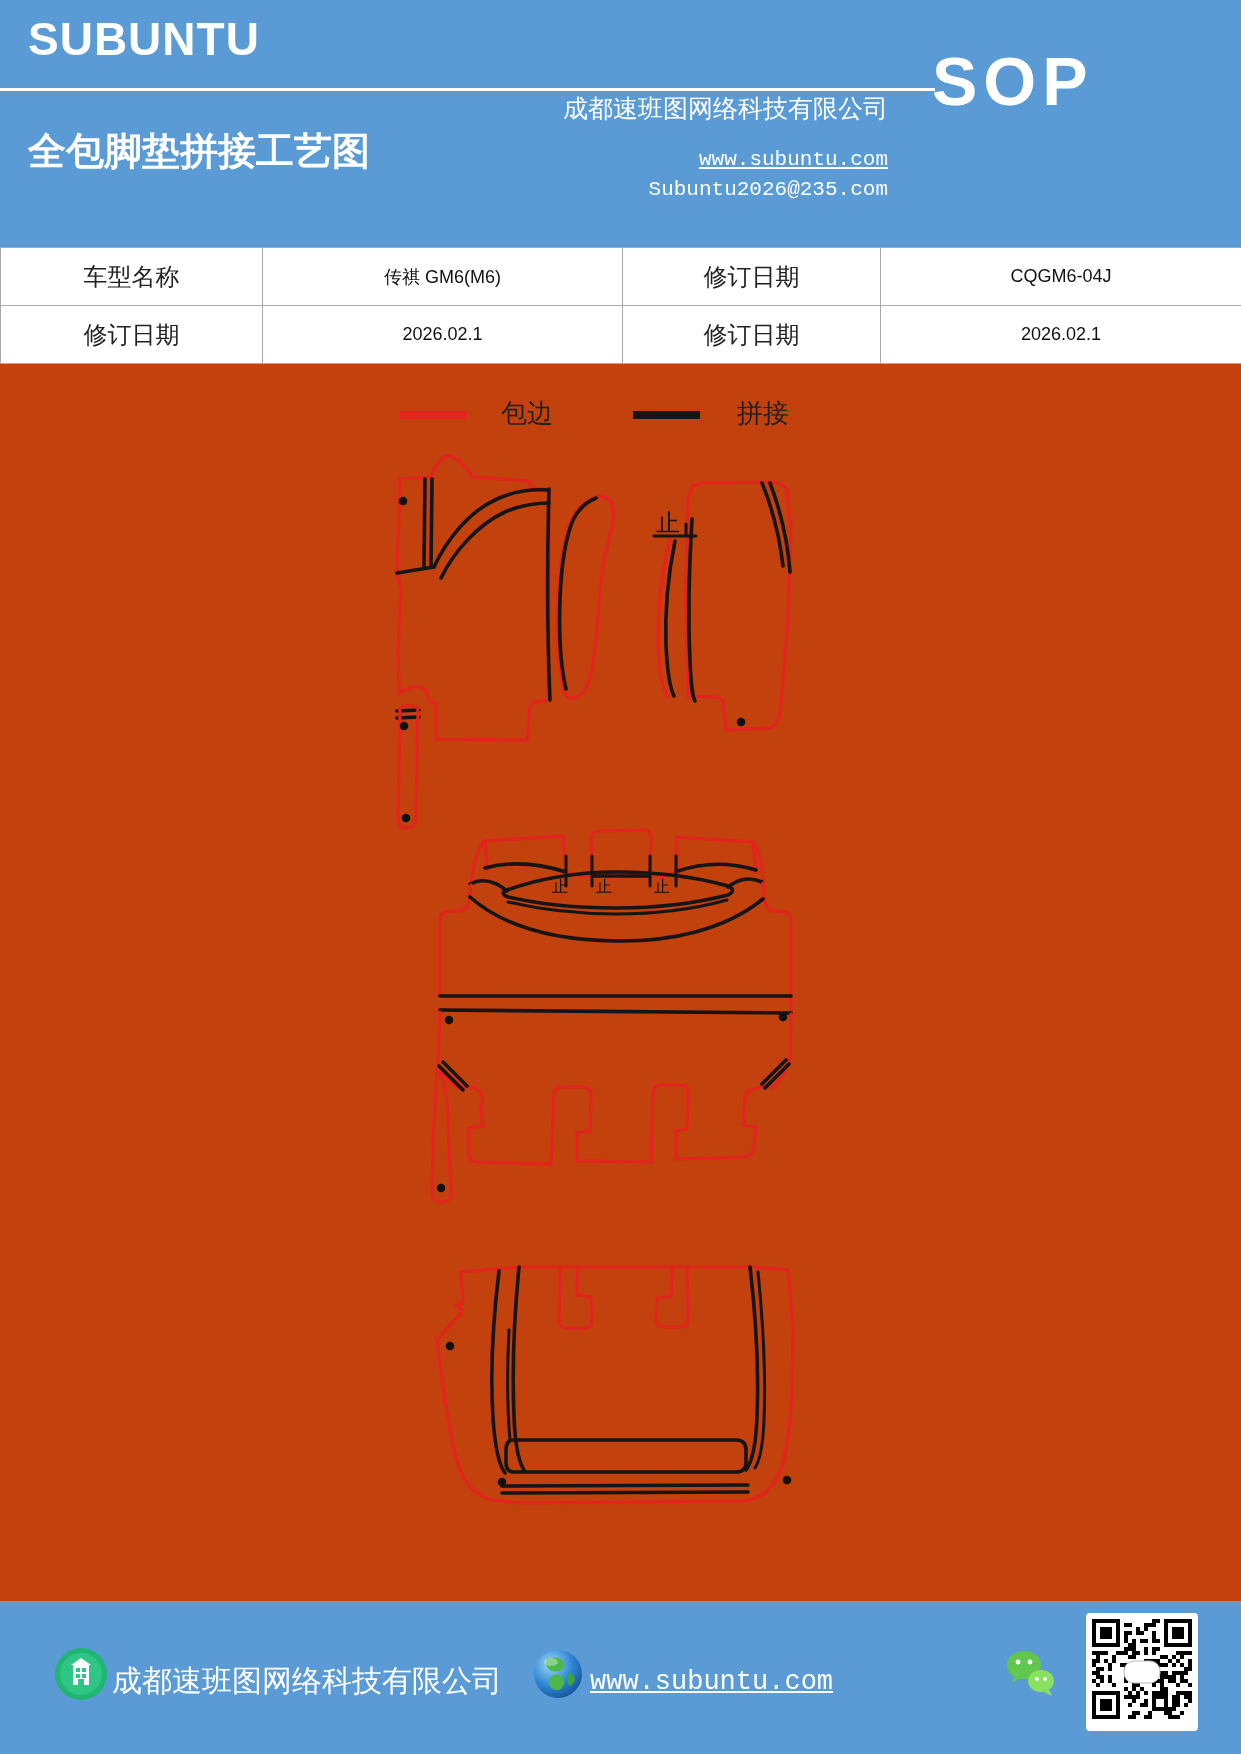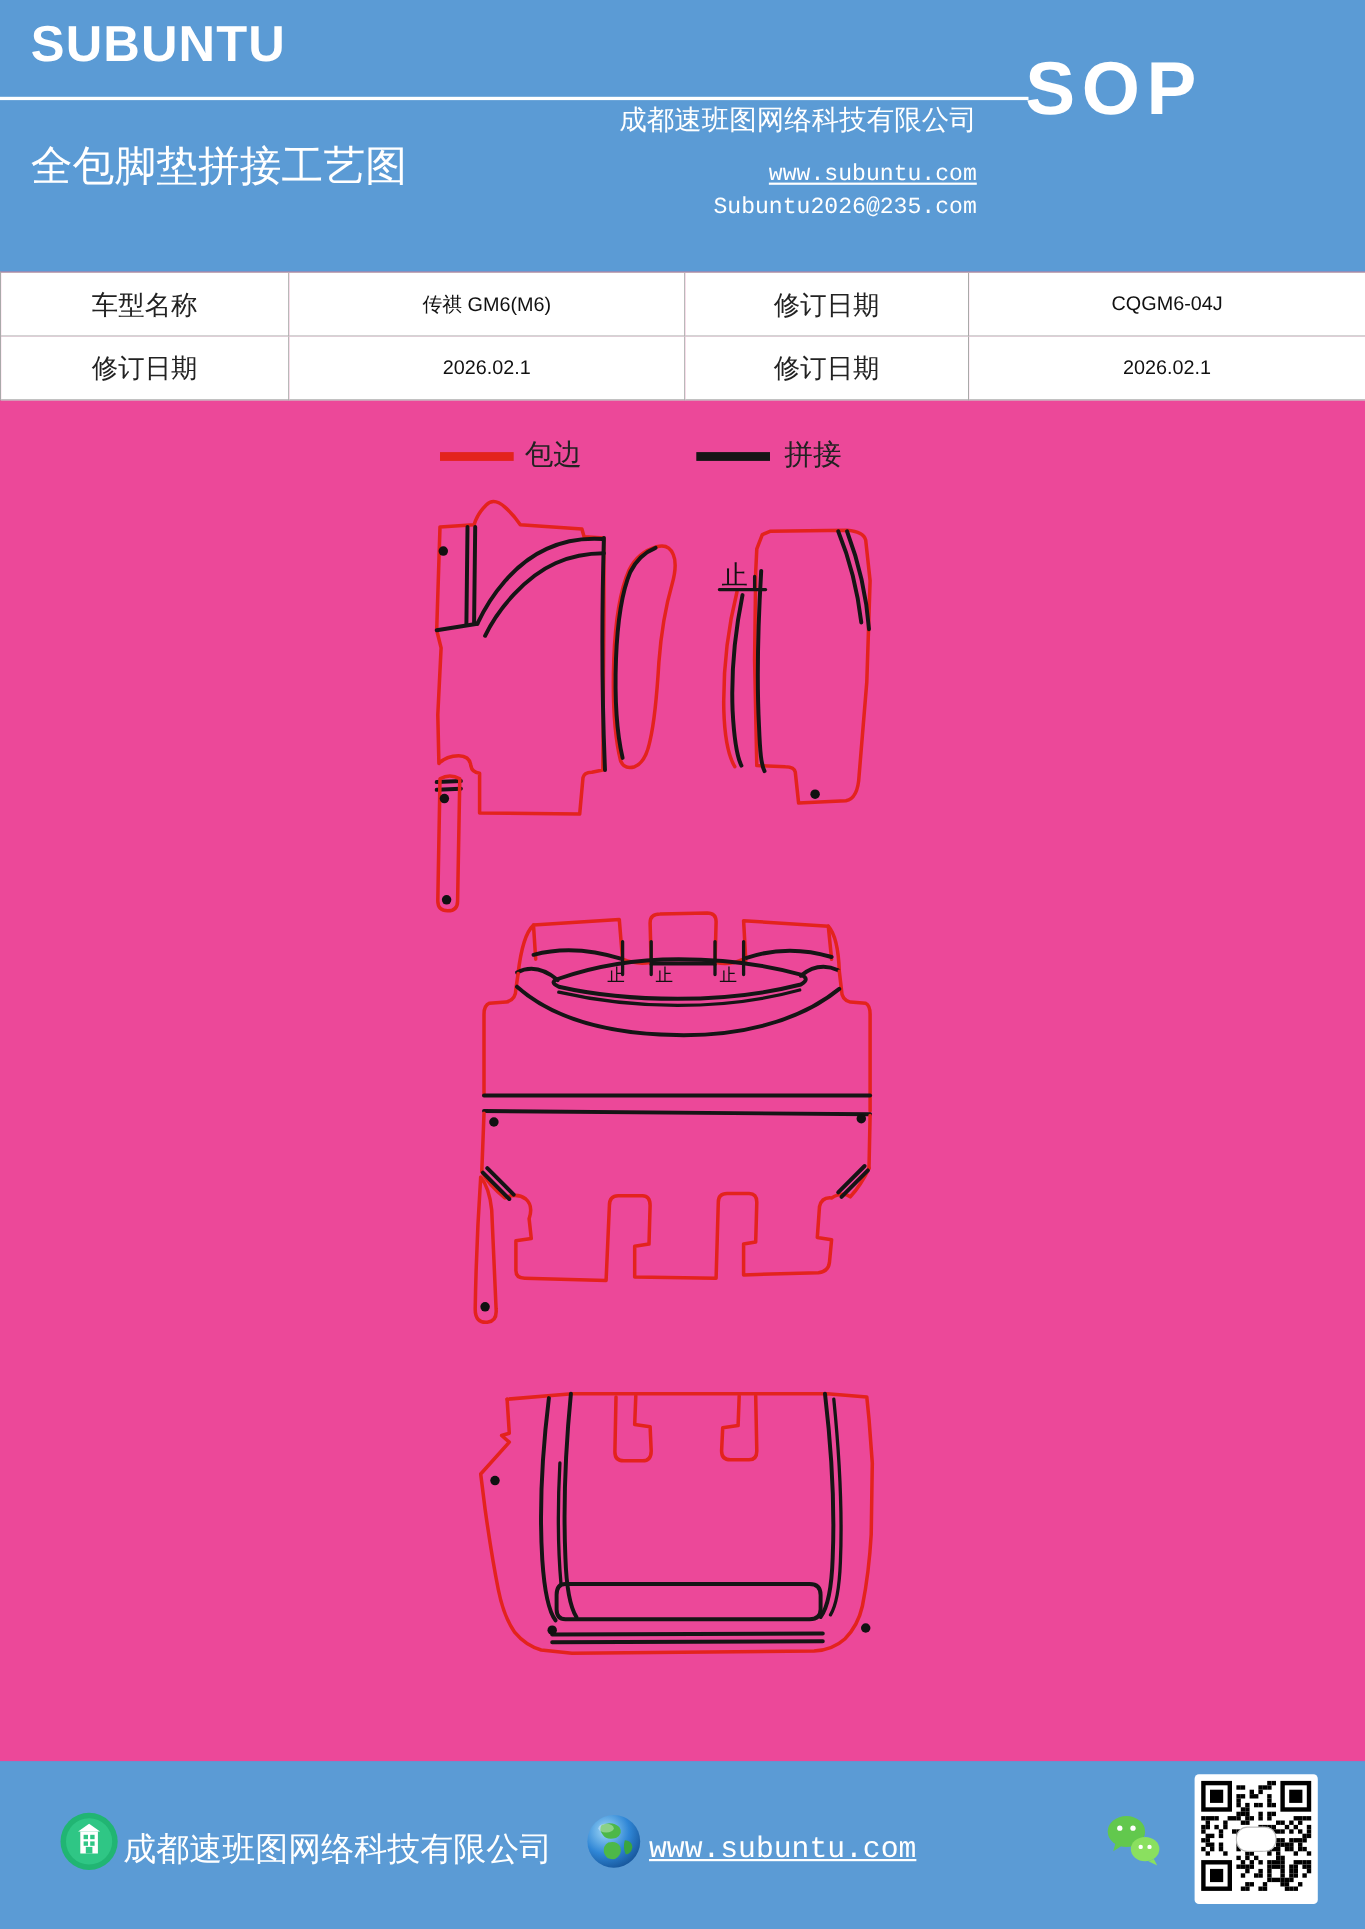--- a/index.html
+++ b/index.html
@@ -1,24 +1,24 @@
 <!DOCTYPE html>
 <html><head>
 <meta charset="utf-8">
 <style>
   html,body{margin:0;padding:0;background:#888;}
-  .page{position:relative;width:1241px;height:1754px;background:#ec4899;overflow:hidden;
+  .page{position:relative;width:1241px;height:1754px;background:#c2410c;overflow:hidden;
         font-family:"Liberation Sans",sans-serif;margin:0 auto;}
   
   .banner{position:absolute;left:0;top:0;width:1241px;height:247px;background:#5b9bd5;}
   .logo{position:absolute;left:28px;top:12px;color:#fff;font-size:46px;font-weight:800;
         letter-spacing:1px;font-family:"Liberation Sans",sans-serif;}
   .banner-rule{position:absolute;left:0;top:88px;width:935px;height:3px;background:#fff;}
   .doc-title{position:absolute;left:28px;top:126px;color:#fff;font-size:38px;
-        font-family:"Liberation Serif",serif;}
+        font-family:"Liberation Serif",serif;font-weight:bold;}
   .hdr-company{position:absolute;right:353px;top:92px;color:#fff;font-size:25px;
         font-family:"Liberation Serif",serif;white-space:nowrap;}
   .hdr-site{position:absolute;right:353px;top:148px;color:#fff;font-size:21px;
         font-family:"Liberation Mono",monospace;text-decoration:underline;cursor:pointer;}
   .hdr-mail{position:absolute;right:353px;top:178px;color:#fff;font-size:21px;
         font-family:"Liberation Mono",monospace;}
   .sop{position:absolute;left:932px;top:42px;color:#fff;font-size:68px;font-weight:700;
         letter-spacing:6px;font-family:"Liberation Sans",sans-serif;}
   
   .info-table{position:absolute;left:0;top:247px;width:1241px;display:grid;
@@ -26,21 +26,21 @@
         border-top:1px solid #a9a9a9;border-left:1px solid #a9a9a9;box-sizing:border-box;}
   .cell{border-right:1px solid #a9a9a9;border-bottom:1px solid #a9a9a9;
         display:flex;align-items:center;justify-content:center;box-sizing:border-box;background:#fff;}
   .cell.lab{font-family:"Liberation Serif",serif;font-size:24px;color:#222;}
   .cell.val{font-family:"Liberation Sans",sans-serif;font-size:18px;color:#111;}
   
   .legend-swatch{position:absolute;height:8px;width:67px;top:411px;}
   .sw-red{left:400px;background:#e3231d;}
   .sw-black{left:633px;background:#151515;}
   .legend-label{position:absolute;top:396px;font-size:26px;color:#222;
-        font-family:"Liberation Serif",serif;}
+        font-family:"Liberation Serif",serif;margin-left:24px;}
   .lb-red{left:477px;} .lb-black{left:713px;}
   
   .diagram{position:absolute;left:0;top:0;width:1241px;height:1754px;}
   .diagram path{fill:none;stroke-linejoin:round;stroke-linecap:round;}
   .red{stroke:#e3231d;stroke-width:3.2px;}
   .blk{stroke:#151515;stroke-width:3.6px;}
   .blk-thin{stroke:#151515;stroke-width:3px;}
   .stop-txt{font-family:"Liberation Serif",serif;fill:#111;}
   
   .footer{position:absolute;left:0;top:1601px;width:1241px;height:153px;background:#5b9bd5;}

